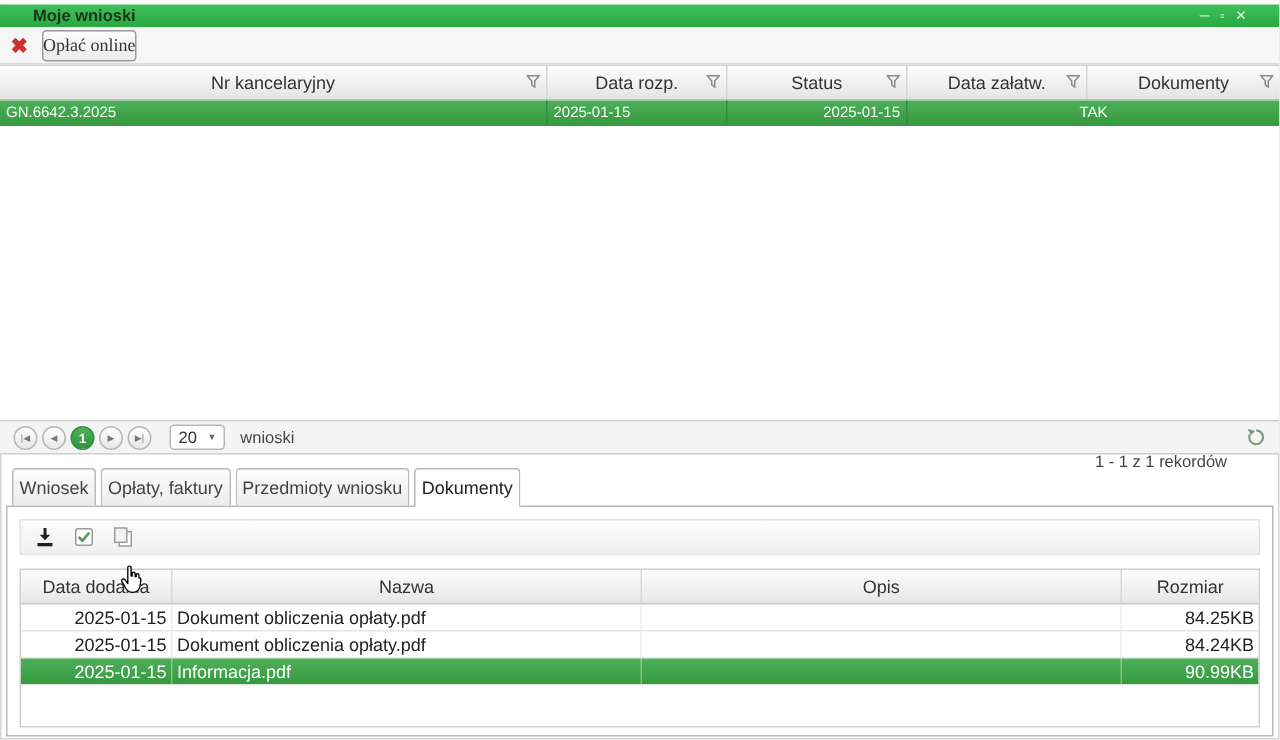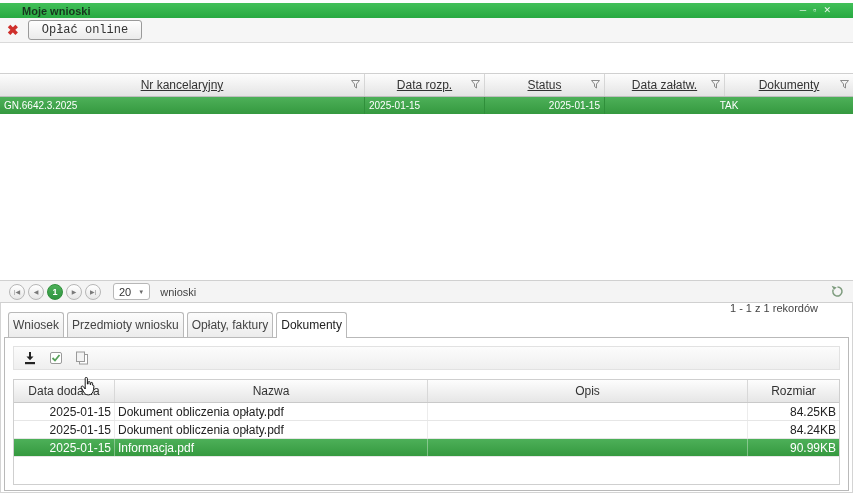--- a/index.html
+++ b/index.html
@@ -13,27 +13,27 @@
     background:linear-gradient(#41c059,#28a941);display:flex;align-items:center;
     padding:0 22px;box-sizing:border-box;}
   .titlebar .title{font-weight:bold;font-size:11px;color:#17351e;}
   .win-controls{margin-left:auto;display:flex;gap:7px;}
   .win-btn{color:#eaf8eb;font-size:9px;line-height:15px;}
   
   .toolbar{position:absolute;top:18px;left:0;right:0;height:25px;background:#f6f6f6;
     border-bottom:1px solid #dadada;display:flex;align-items:center;gap:9px;
     padding:0 7px;box-sizing:border-box;}
   .red-x{color:#cf302c;font-weight:bold;font-size:14px;line-height:14px;}
-  .btn{font-family:Liberation Mono, monospace;font-size:12px;color:#333;background:linear-gradient(#fefefe,#ebebeb);
-    border:1px solid #9a9a9a;border-radius:3px;padding:2px 13px;}
+  .btn{font-family:Liberation Serif, serif;font-size:12px;color:#333;background:linear-gradient(#fefefe,#ebebeb);
+    border:1px solid #9a9a9a;border-radius:3px;padding:2px 0;}
   
   .grid{position:absolute;top:43px;left:0;right:0;height:237px;background:#fff;}
-  .grid-header{margin-top:30px;height:22px;display:flex;
+  .grid-header{margin-top:0;height:22px;display:flex;
     background:linear-gradient(#fdfdfd,#e4e4e4);
-    border-top:1px solid #d0d0d0;border-bottom:1px solid #bfbfbf;box-sizing:content-box;text-decoration:underline;}
+    border-top:1px solid #d0d0d0;border-bottom:1px solid #bfbfbf;box-sizing:content-box;}
   .gh-cell{position:relative;display:flex;align-items:center;justify-content:center;
     border-right:1px solid #d6d6d6;box-sizing:border-box;font-size:12px;color:#333;}
   .funnel-wrap{position:absolute;right:4px;top:6px;line-height:0;}
   .c0{width:365px}.c1{width:120px}.c2{width:120px}.c3{width:120px}.c4{flex:1;border-right:none;}
   .grid-row{height:17px;display:flex;font-size:10px;font-weight:normal;}
   .grid-row.selected{background:linear-gradient(#4db059,#35993f);color:#fff;}
   .gr-cell{display:flex;align-items:center;border-right:1px solid #2f8f3a;
     box-sizing:border-box;padding:0 4px;overflow:hidden;white-space:nowrap;}
   .gr-cell.c4{border-right:none;}
   .al{justify-content:flex-start}.ar{justify-content:flex-end}.ac{justify-content:center}
@@ -160,22 +160,22 @@
     <span class="refresh">
       <svg width="13" height="13" viewBox="0 0 13 13">
           <path d="M6.5 1.9 A4.6 4.6 0 1 1 2.2 4.6" fill="none" stroke="#7d9b7d" stroke-width="1.5"></path>
           <path d="M0.7 0.8 L2.9 5.1 L5.7 2.4 Z" fill="#7d9b7d"></path>
         </svg>
     </span>
   </div>
 
   <div class="tabs">
     <div class="tab">Wniosek</div>
+    <div class="tab">Opłaty, faktury</div>
     <div class="tab">Przedmioty wniosku</div>
-    <div class="tab">Opłaty, faktury</div>
     <div class="tab active">Dokumenty</div>
   </div>
 
   <div class="panel">
     <div class="doc-toolbar">
       <span class="tool-icon">
         <svg width="14" height="14" viewBox="0 0 14 14">
             <path d="M7 1 V7.5" stroke="#222" stroke-width="2"></path>
             <path d="M3.5 5.5 L7 9.2 L10.5 5.5 Z" fill="#222"></path>
             <rect x="2" y="11" width="10" height="2.2" fill="#222"></rect>

